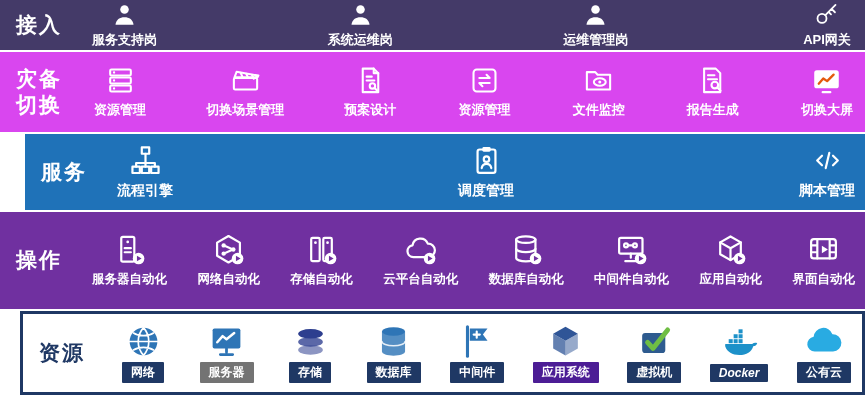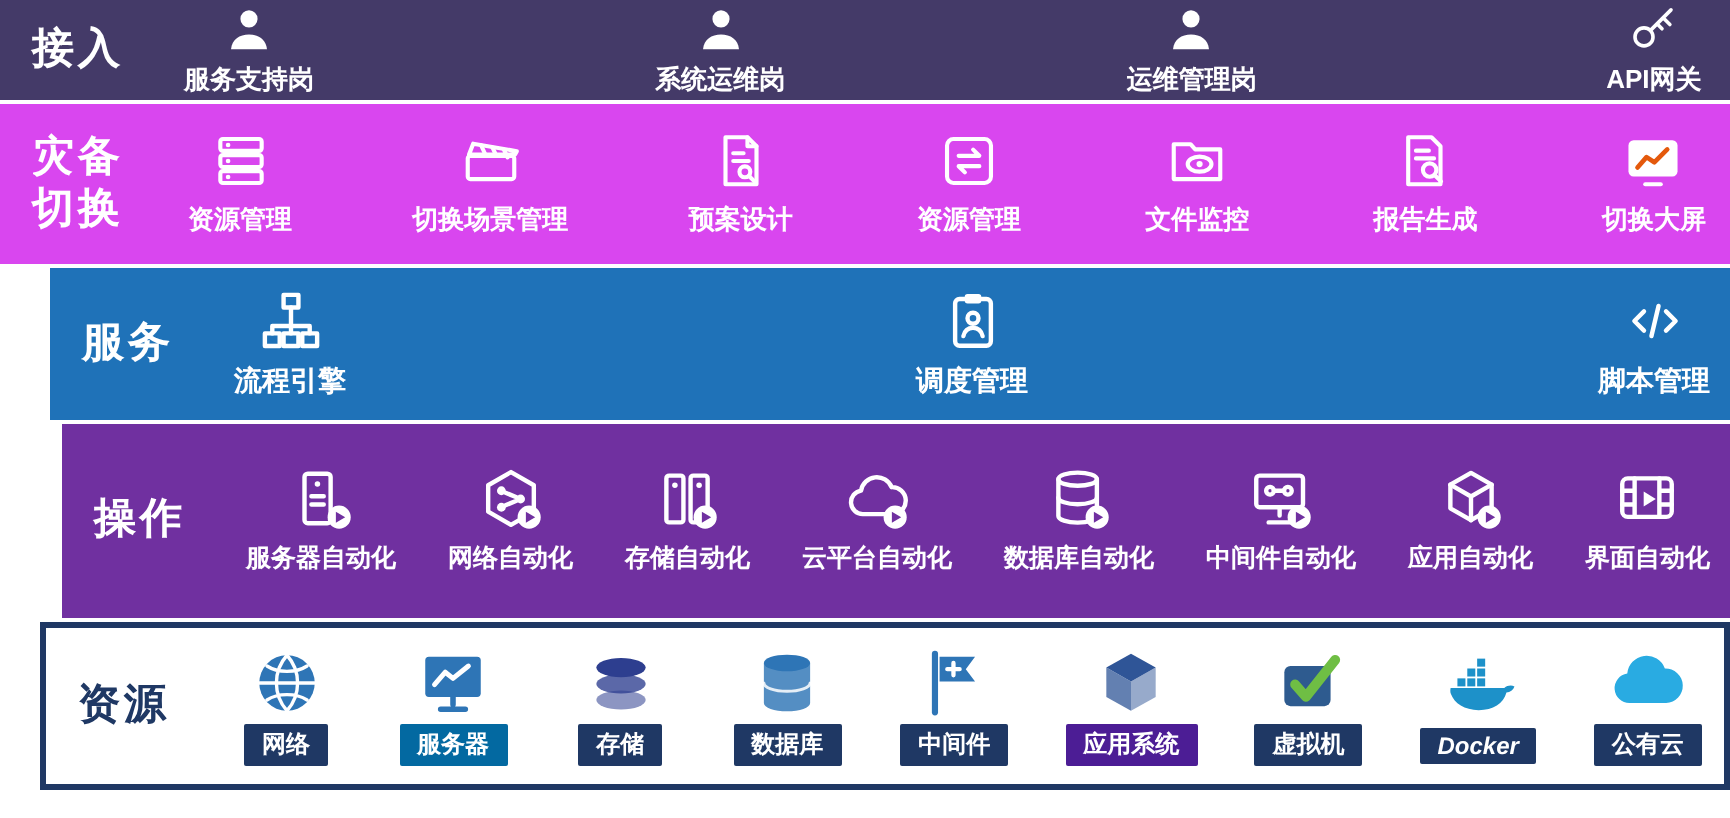--- a/index.html
+++ b/index.html
@@ -2,21 +2,21 @@
 <html><head>
 <meta charset="utf-8">
 <style>
   html,body{margin:0;padding:0;background:#fff;}
   body{width:865px;height:409px;overflow:hidden;font-family:"Liberation Sans","DejaVu Sans",sans-serif;}
   .board{display:flex;flex-direction:column;gap:2px;width:865px;height:409px;box-sizing:border-box;}
   section.row{display:flex;align-items:center;box-sizing:border-box;}
   section.row:nth-child(1){height:50px;}
   section.row:nth-child(2){height:80px;}
   section.row:nth-child(3){height:76px;margin-left:25px;}
-  section.row:nth-child(4){height:97px;margin-left:31px;}
+  section.row:nth-child(4){height:97px;}
   section.row:nth-child(5){height:84px;}
   .row-label{flex:0 0 92px;padding-left:16px;font-weight:bold;font-size:21px;letter-spacing:2px;box-sizing:border-box;}
   .row-label span{display:inline-block;max-width:2.3em;line-height:1.25;}
   .row-items{flex:1;display:flex;align-items:center;justify-content:space-between;padding-right:10px;}
   .item{display:flex;flex-direction:column;align-items:center;gap:5px;min-width:56px;}
   .item .label{color:#fff;font-weight:bold;font-size:13px;white-space:nowrap;}
   .item .chip{padding:2px 9px;font-size:12px;border-radius:1px;}
   .icon svg{display:block;}
   section.row:nth-child(1) .icon svg{width:27px;height:27px;}
   section.row:nth-child(1) .item{gap:3px;}
@@ -303,21 +303,21 @@
           <span class="label chip" style="background: rgb(31, 56, 100);">网络</span>
         </div>
         <div class="item">
           <span class="icon">
             <svg viewBox="0 0 24 24" fill="none" stroke-linecap="round" stroke-linejoin="round">
               <rect x="3" y="3.5" width="18" height="13" rx="1.2" fill="#2E75B6"></rect>
               <polyline points="6,12.5 9.5,8.5 12,10.5 17,6.5" stroke="#fff" stroke-width="1.6" fill="none"></polyline>
               <path d="M12 16.5v2.5M8 20.5h8" stroke="#2E75B6" stroke-width="1.8"></path>
             </svg>
           </span>
-          <span class="label chip" style="background: #0369a1;">服务器</span>
+          <span class="label chip" style="background: #737373;">服务器</span>
         </div>
         <div class="item">
           <span class="icon">
             <svg viewBox="0 0 24 24" fill="none" stroke-linecap="round" stroke-linejoin="round">
               <ellipse cx="12" cy="17.5" rx="8" ry="3.1" fill="#2D3E8F" fill-opacity=".55"></ellipse>
               <ellipse cx="12" cy="12.3" rx="8" ry="3.1" fill="#2D3E8F" fill-opacity=".78"></ellipse>
               <ellipse cx="12" cy="7" rx="8" ry="3.1" fill="#2D3E8F"></ellipse>
             </svg>
           </span>
           <span class="label chip" style="background: rgb(31, 56, 100);">存储</span>

